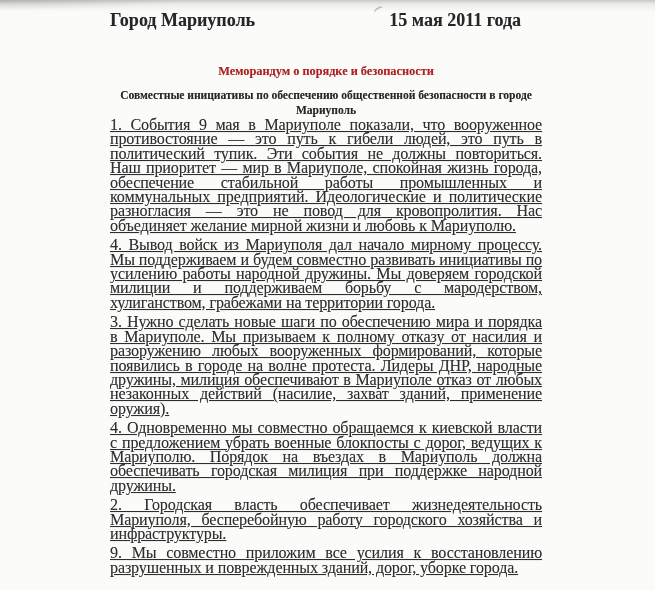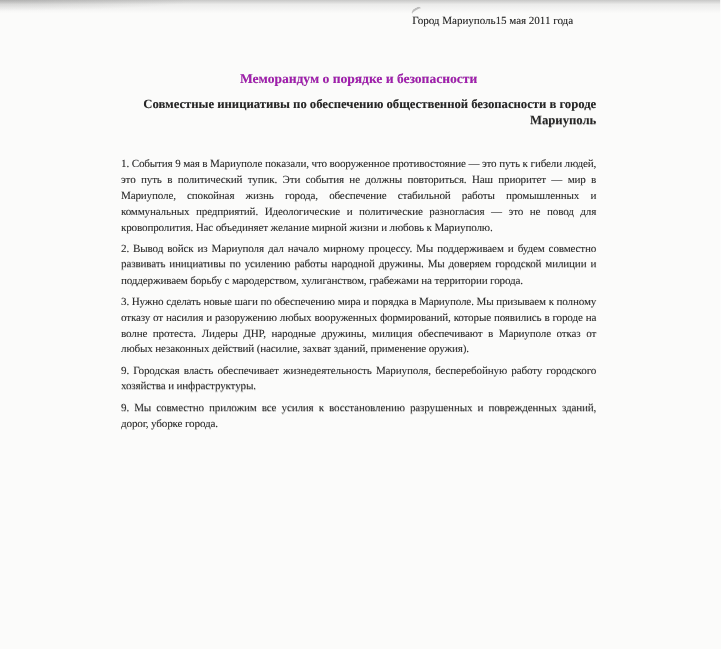--- a/index.html
+++ b/index.html
@@ -30,42 +30,42 @@
   .scan-smudge {
     position: absolute; left: 374px; top: 7px; width: 10px; height: 6px;
     border-top: 2px solid #8f8f8f;
     border-radius: 60% 40% 50% 50%;
     transform: rotate(-26deg);
     opacity: 0.55;
   }
   
   .text-block { position: absolute; left: 110px; top: 0; width: 432px; }
   .doc-header {
-    display: flex; justify-content: flex-end;
+    display: flex; justify-content: space-between;
     padding-top: 12px;
-    font-weight: normal; font-size: 10px; line-height: 16px;
+    font-weight: bold; font-size: 18px; line-height: 16px;
     color: #262626;
   }
   .doc-header .date { margin-right: 21px; white-space: nowrap; }
   .doc-title {
     margin-top: 36px;
     text-align: center;
     font-weight: bold; font-size: 12.3px; line-height: 15px;
-    color: #a21caf;
+    color: #b91c1c;
   }
   .doc-subtitle {
     margin-top: 9px;
-    text-align: right;
+    text-align: center;
     font-weight: bold; font-size: 11.5px; line-height: 15px;
     color: #262626;
   }
   .doc-body {
-    margin-top: 25px;
-    font-size: 10px; line-height: 14.4px;
+    font-size: 16px; line-height: 14.4px;
     letter-spacing: -0.1px;
+    text-decoration: underline;
   }
   .doc-body p {
     margin: 0 0 5px 0;
     text-align: justify;
     text-justify: inter-word;
   }
 </style>
 </head>
 <body>
 
@@ -81,20 +81,21 @@
       <span class="city">Город Мариуполь</span>
       <span class="date">15 мая 2011 года</span>
     </div>
 
     <div class="doc-title">Меморандум о порядке и безопасности</div>
 
     <div class="doc-subtitle">Совместные инициативы по обеспечению общественной безопасности в городе Мариуполь</div>
 
     <div class="doc-body">
       <p>1. События 9 мая в Мариуполе показали, что вооруженное противостояние — это путь к гибели людей, это путь в политический тупик. Эти события не должны повториться. Наш приоритет — мир в Мариуполе, спокойная жизнь города, обеспечение стабильной работы промышленных и коммунальных предприятий. Идеологические и политические разногласия — это не повод для кровопролития. Нас объединяет желание мирной жизни и любовь к Мариуполю.</p>
-      <p>2. Вывод войск из Мариуполя дал начало мирному процессу. Мы поддерживаем и будем совместно развивать инициативы по усилению работы народной дружины. Мы доверяем городской милиции и поддерживаем борьбу с мародерством, хулиганством, грабежами на территории города.</p>
+      <p>4. Вывод войск из Мариуполя дал начало мирному процессу. Мы поддерживаем и будем совместно развивать инициативы по усилению работы народной дружины. Мы доверяем городской милиции и поддерживаем борьбу с мародерством, хулиганством, грабежами на территории города.</p>
       <p>3. Нужно сделать новые шаги по обеспечению мира и порядка в Мариуполе. Мы призываем к полному отказу от насилия и разоружению любых вооруженных формирований, которые появились в городе на волне протеста. Лидеры ДНР, народные дружины, милиция обеспечивают в Мариуполе отказ от любых незаконных действий (насилие, захват зданий, применение оружия).</p>
-      <p>9. Городская власть обеспечивает жизнедеятельность Мариуполя, бесперебойную работу городского хозяйства и инфраструктуры.</p>
+      <p>4. Одновременно мы совместно обращаемся к киевской власти с предложением убрать военные блокпосты с дорог, ведущих к Мариуполю. Порядок на въездах в Мариуполь должна обеспечивать городская милиция при поддержке народной дружины.</p>
+      <p>2. Городская власть обеспечивает жизнедеятельность Мариуполя, бесперебойную работу городского хозяйства и инфраструктуры.</p>
       <p>9. Мы совместно приложим все усилия к восстановлению разрушенных и поврежденных зданий, дорог, уборке города.</p>
     </div>
 
   </div>
 </div>
 
 </body></html>

